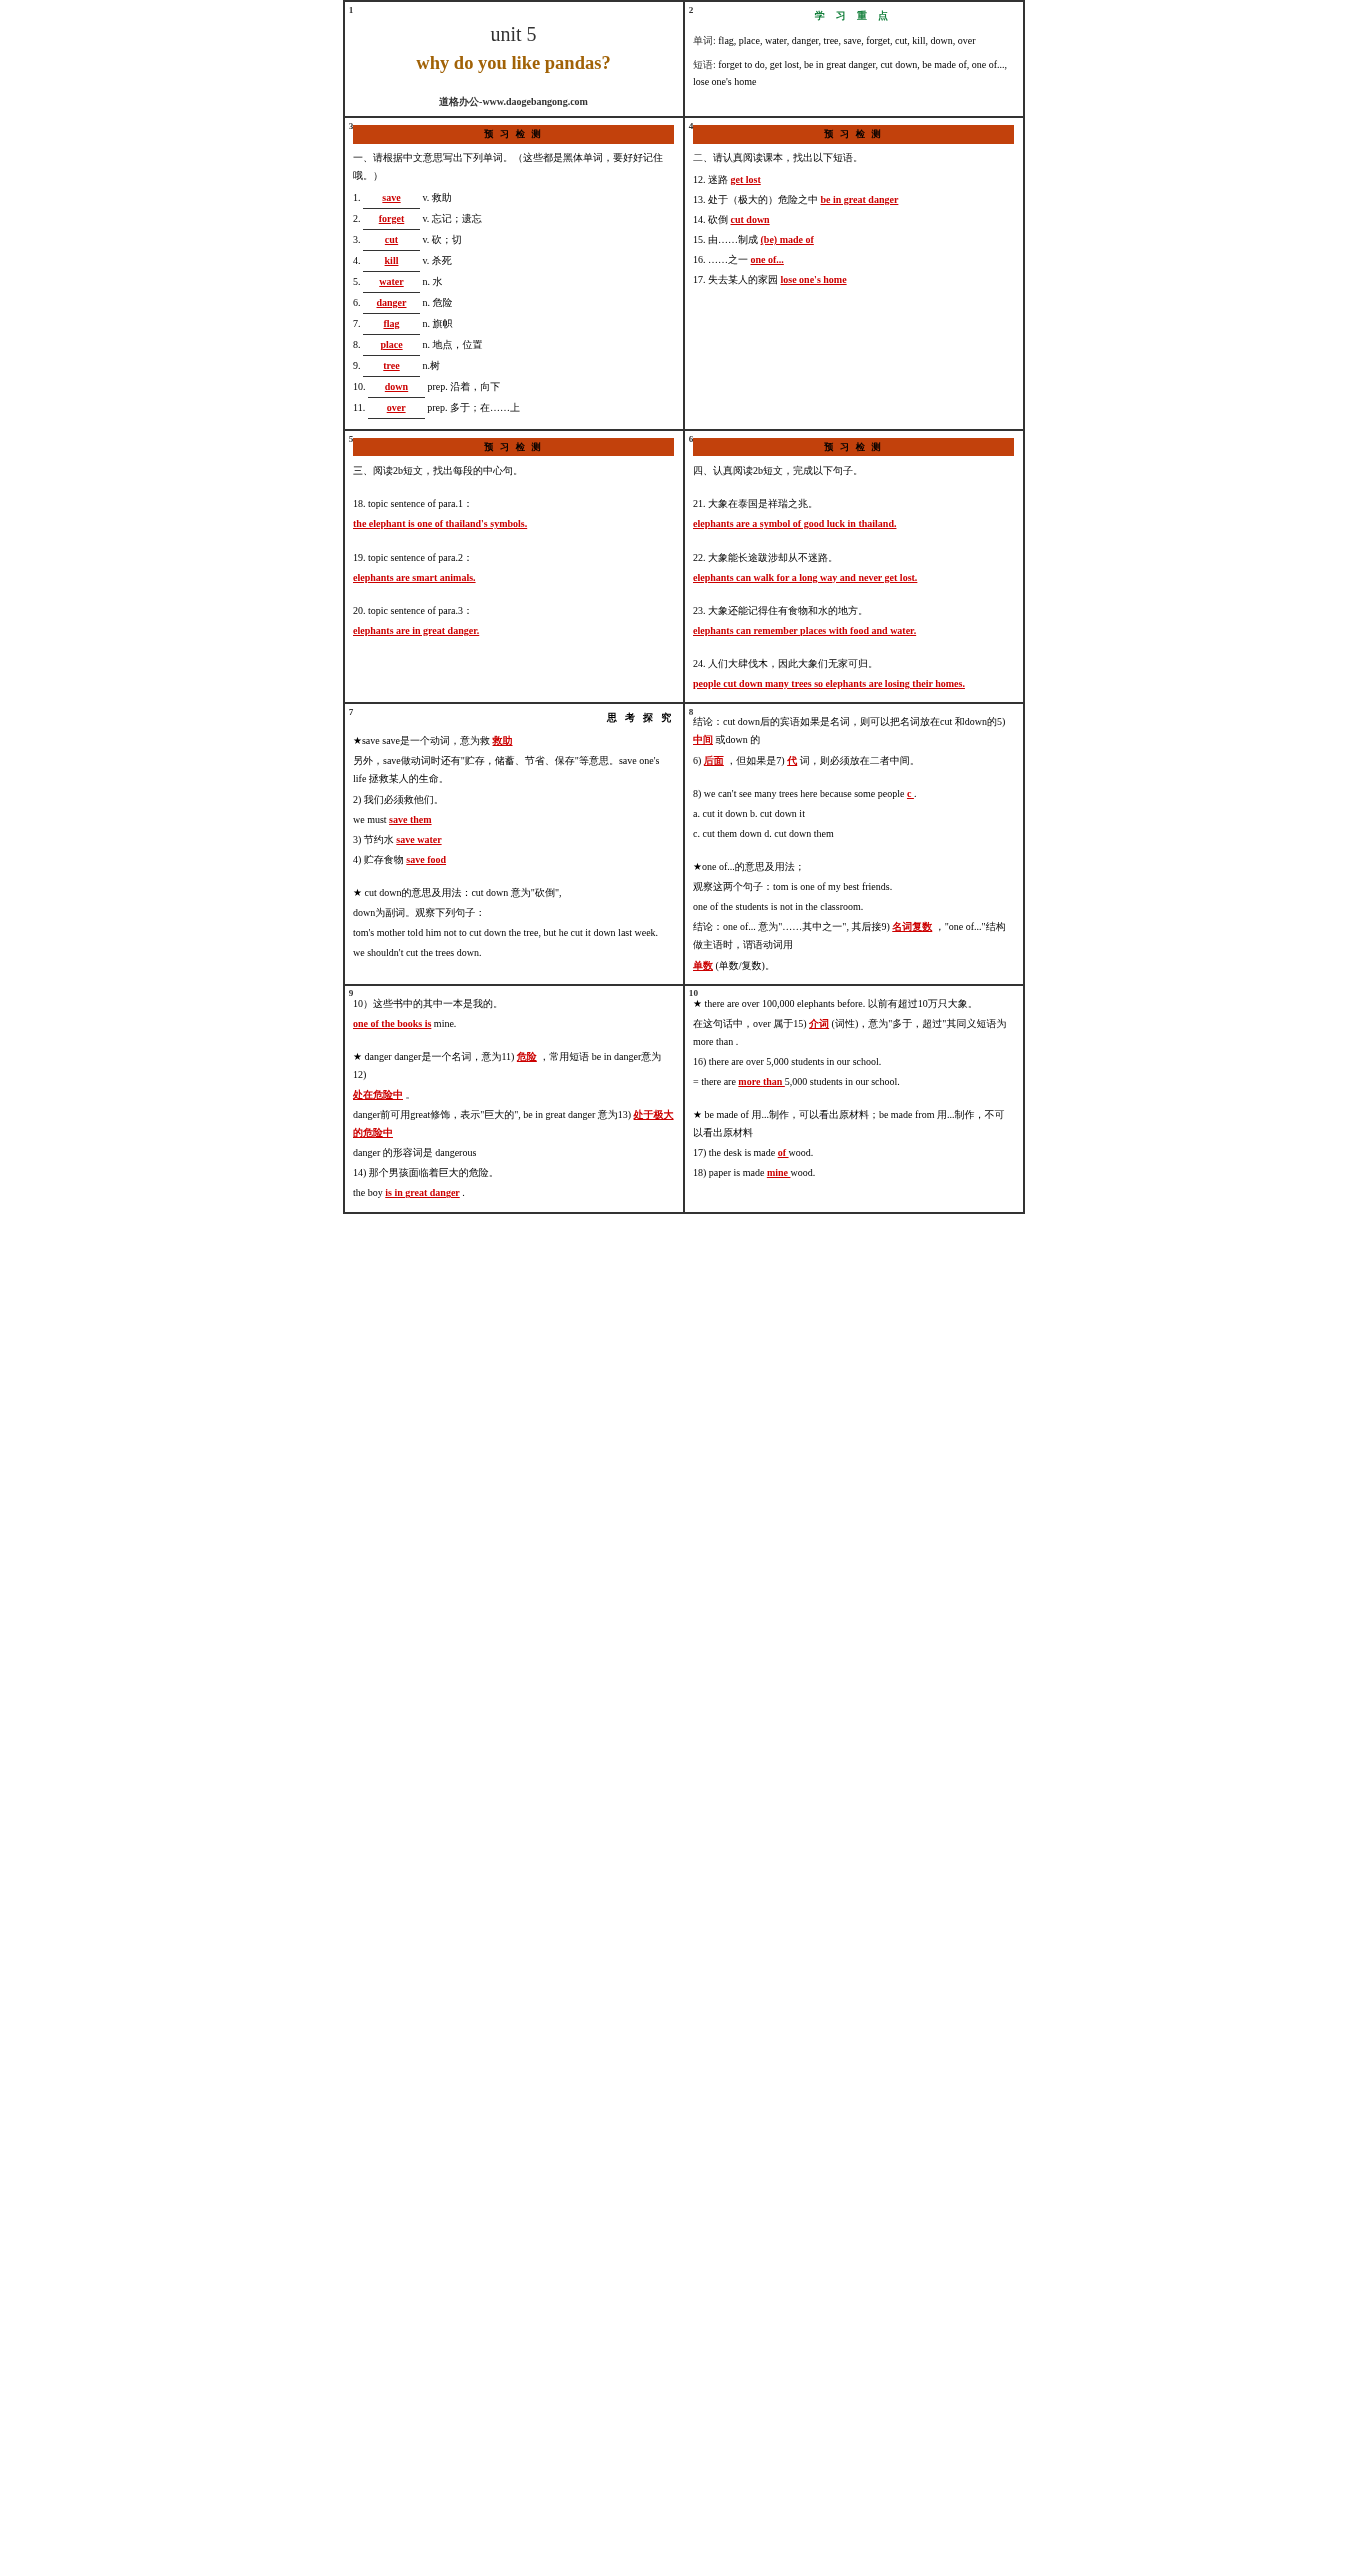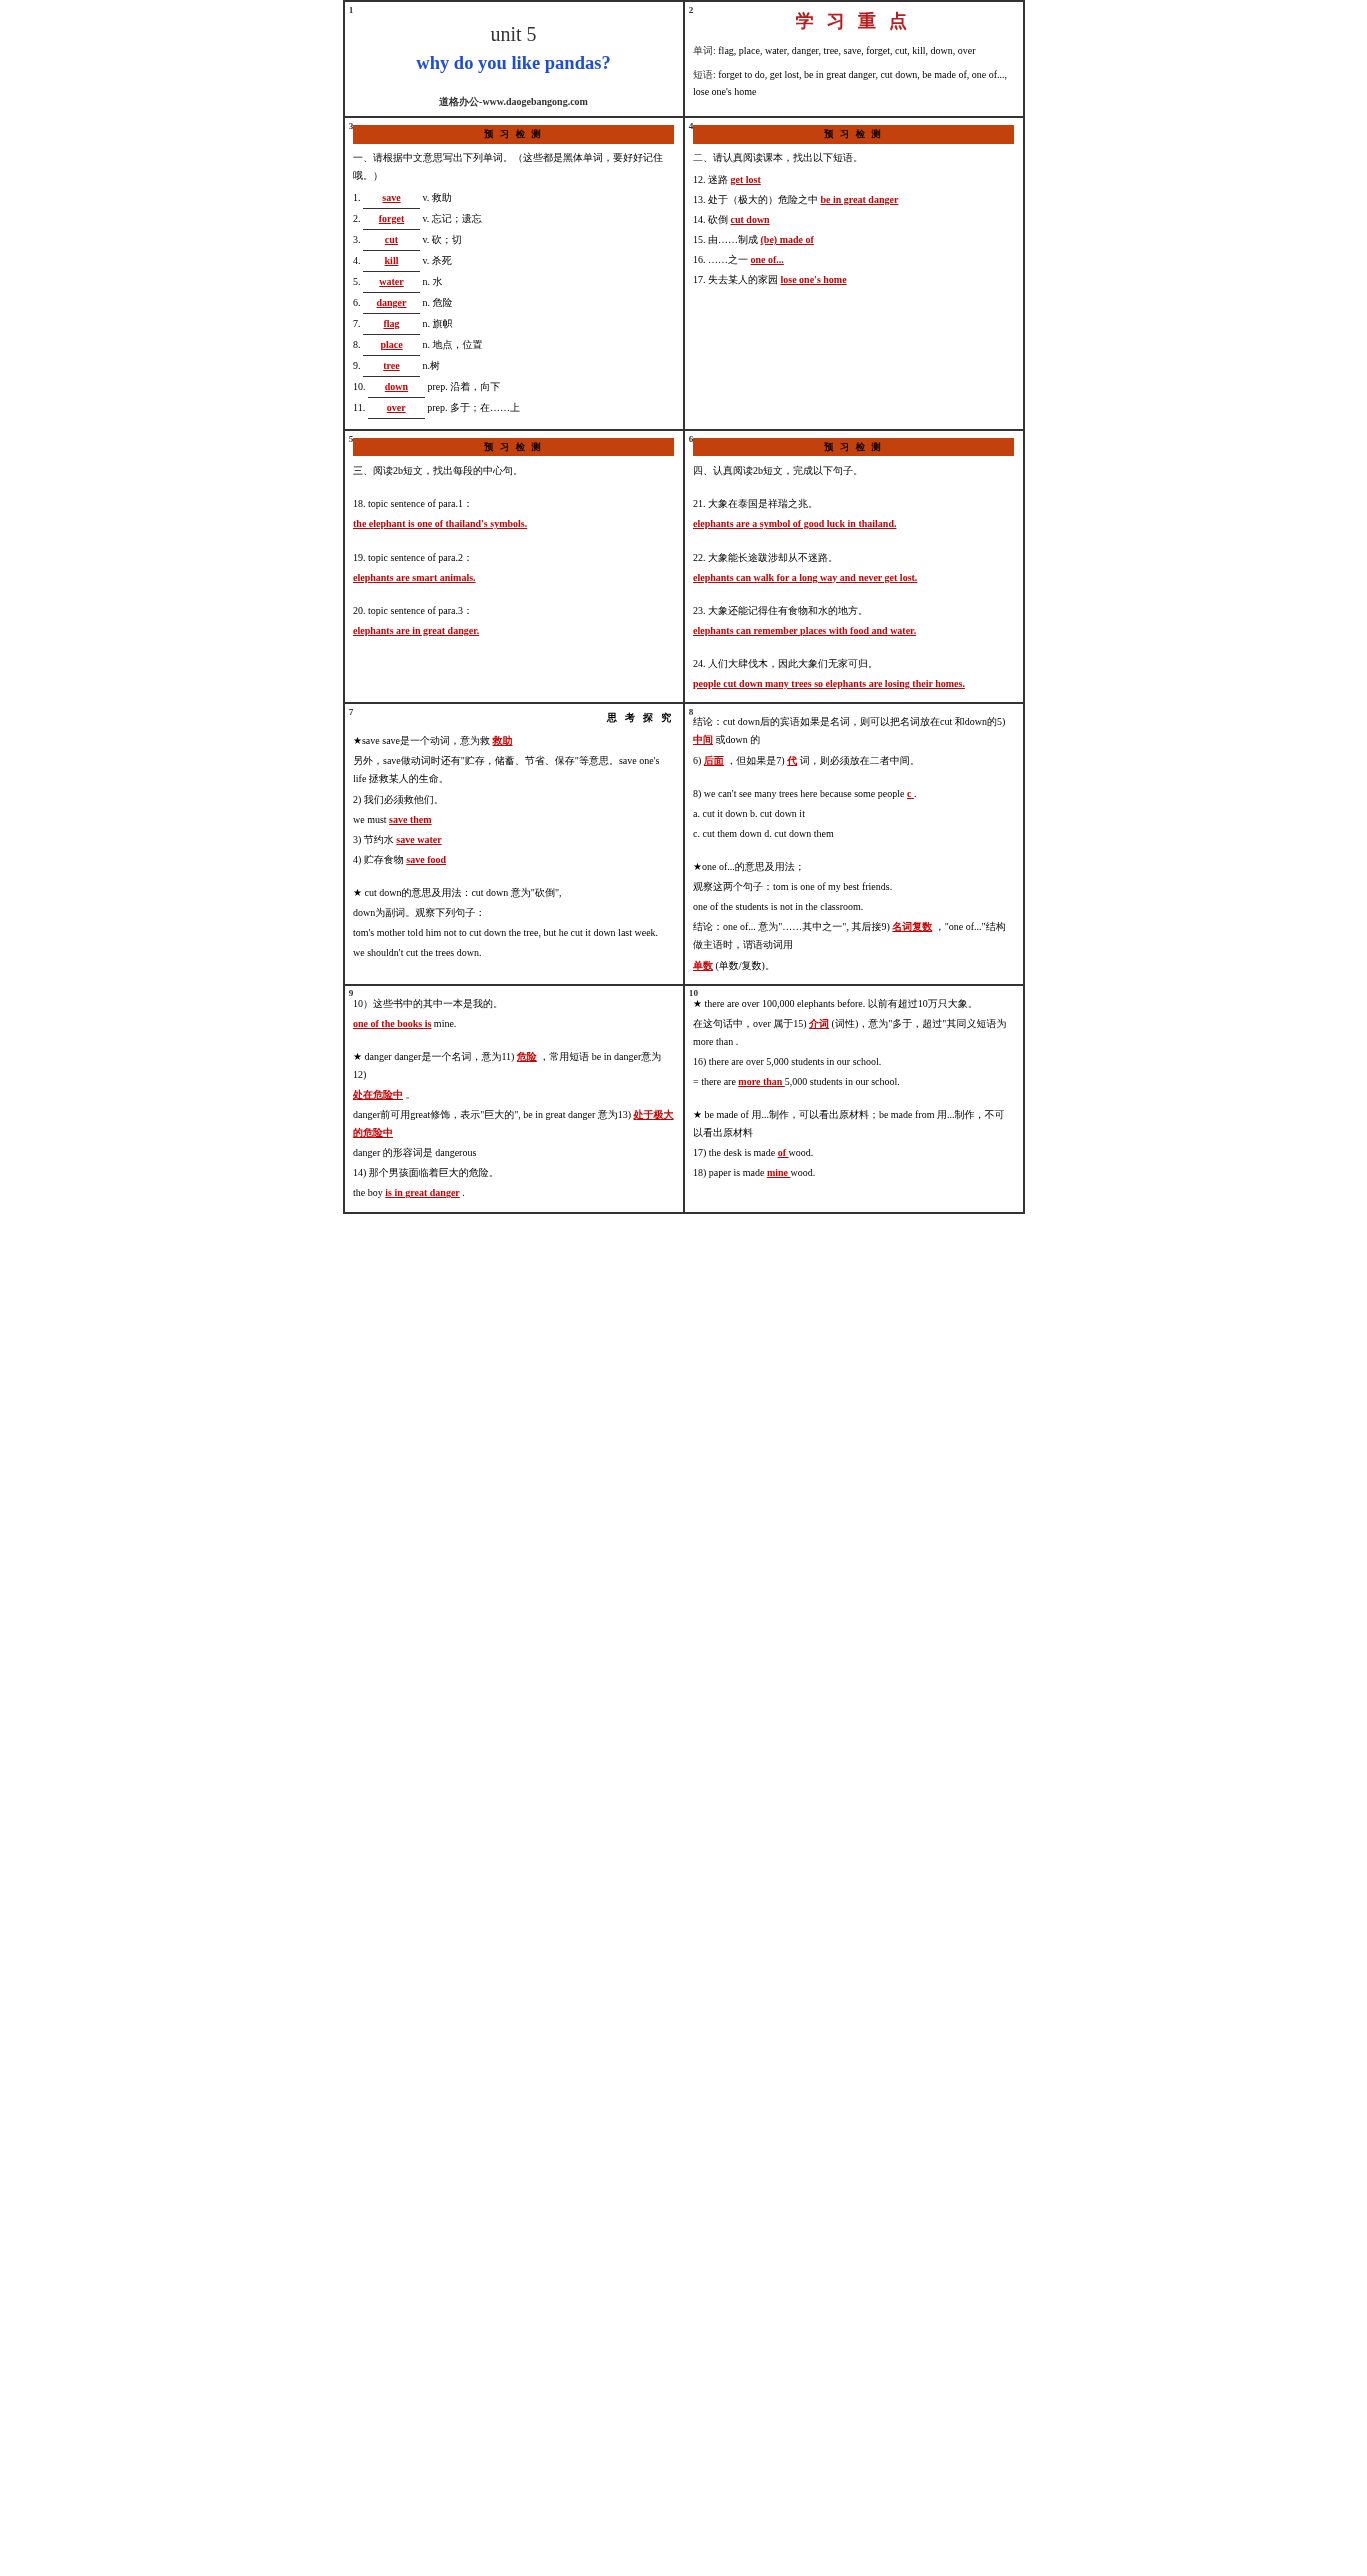--- a/index.html
+++ b/index.html
@@ -46,41 +46,41 @@
     }
     .unit-title {
       font-size: 20px;
       font-weight: normal;
       color: #333;
       margin-bottom: 7px;
     }
     .subtitle {
       font-size: 18.5px;
       font-weight: bold;
-      color: #1d4ed8;
+      color: #a16207;
       margin-bottom: 14px;
     }
     .website {
       font-size: 10px;
       font-weight: bold;
       color: #333;
       margin-top: 21px;
     }
     
     .cell-2 {
       grid-column: 2;
       grid-row: 1;
     }
     .study-title {
       text-align: center;
-      font-size: 18px;
+      font-size: 10px;
       letter-spacing: 4.3px;
       font-weight: bold;
       margin-bottom: 8.5px;
-      color: #b91c1c;
+      color: #15803d;
     }
     .study-section {
       margin-bottom: 7px;
       line-height: 1.7;
     }
     .study-label {
       font-weight: normal;
       color: #333;
     }
     .vocab-list {

